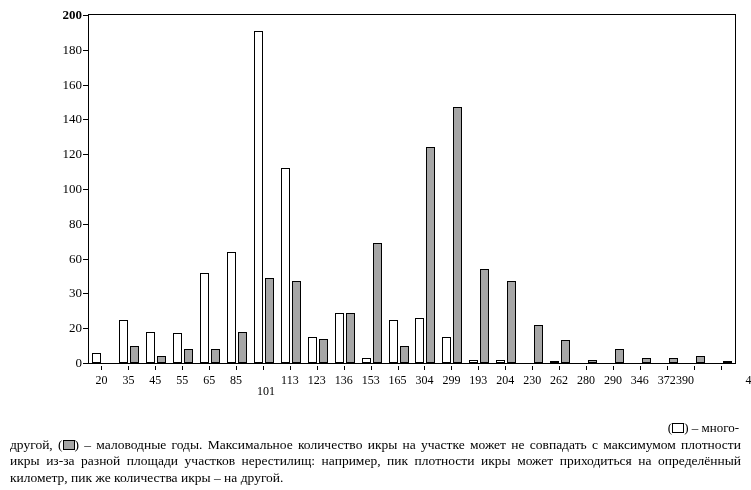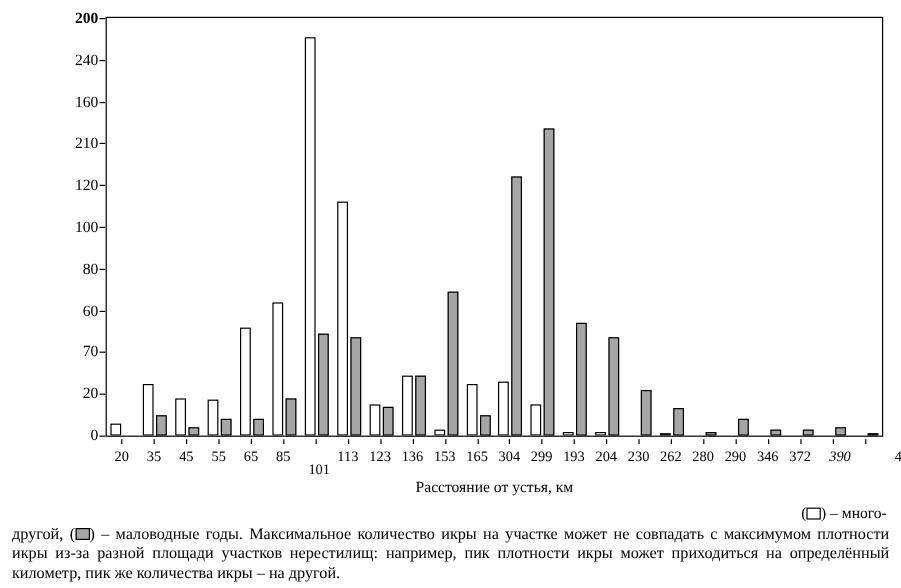--- a/index.html
+++ b/index.html
@@ -144,35 +144,35 @@
 
 <div id="chart-root">
 
   <div class="y-axis-title">Плотность икры, шт/м²</div>
 
   <div class="y-ticks">
       <div class="y-tick" style="top: 349px;">0</div>
       <div class="y-tick-mark" style="top: 349px;"></div>
       <div class="y-tick" style="top: 314.2px;">20</div>
       <div class="y-tick-mark" style="top: 314.2px;"></div>
-      <div class="y-tick" style="top: 279.4px;">70</div>
+      <div class="y-tick" style="top: 279.4px;">30</div>
       <div class="y-tick-mark" style="top: 279.4px;"></div>
       <div class="y-tick" style="top: 244.6px;">60</div>
       <div class="y-tick-mark" style="top: 244.6px;"></div>
       <div class="y-tick" style="top: 209.8px;">80</div>
       <div class="y-tick-mark" style="top: 209.8px;"></div>
       <div class="y-tick" style="top: 175px;">100</div>
       <div class="y-tick-mark" style="top: 175px;"></div>
       <div class="y-tick" style="top: 140.2px;">120</div>
       <div class="y-tick-mark" style="top: 140.2px;"></div>
-      <div class="y-tick" style="top: 105.4px;">210</div>
+      <div class="y-tick" style="top: 105.4px;">140</div>
       <div class="y-tick-mark" style="top: 105.4px;"></div>
       <div class="y-tick" style="top: 70.6px;">160</div>
       <div class="y-tick-mark" style="top: 70.6px;"></div>
-      <div class="y-tick" style="top: 35.8px;">240</div>
+      <div class="y-tick" style="top: 35.8px;">180</div>
       <div class="y-tick-mark" style="top: 35.8px;"></div>
       <div class="y-tick" style="top: 1px; font-weight: bold;">200</div>
       <div class="y-tick-mark" style="top: 1px;"></div>
     </div>
 
   <div class="plot-frame"></div>
 
   <div class="bars">
       <div class="bar series-0" style="width: 9px; height: 10.44px; left: 3.45833px;"></div>
       <div class="bar series-0" style="width: 9px; height: 43.5px; left: 30.375px;"></div>
@@ -255,26 +255,25 @@
       <div class="x-label" style="left: 471.042px; top: 7px;">262</div>
       <div class="x-tick-mark" style="left: 497.958px;"></div>
       <div class="x-label" style="left: 497.958px; top: 7px;">280</div>
       <div class="x-tick-mark" style="left: 524.875px;"></div>
       <div class="x-label" style="left: 524.875px; top: 7px;">290</div>
       <div class="x-tick-mark" style="left: 551.792px;"></div>
       <div class="x-label" style="left: 551.792px; top: 7px;">346</div>
       <div class="x-tick-mark" style="left: 578.708px;"></div>
       <div class="x-label" style="left: 578.708px; top: 7px;">372</div>
       <div class="x-tick-mark" style="left: 605.625px;"></div>
-      <div class="x-label" style="left: 612px; top: 7px; font-style: italic;">390</div>
+      <div class="x-label" style="left: 597px; top: 7px;">390</div>
       <div class="x-tick-mark" style="left: 632.542px;"></div>
       <div class="x-label" style="left: 632.542px; top: 7px; margin-left: 34px;">409</div>
     </div>
 
-  <div class="x-axis-title">Расстояние от устья, км</div>
 
   <div class="legend">
     <span>(</span><span class="swatch open"></span><span>) </span><span>– много-</span>
   </div>
 
   <div class="caption">
     <span class="inline-swatch-wrap"><span>другой, (</span><span class="swatch filled"></span></span><span>) – маловодные годы. Максимальное количество икры на участке может не совпадать с максимумом плотности икры из-за разной площади участков нерестилищ: например, пик плотности икры может приходиться на определённый километр, пик же количества икры – на другой.</span>
   </div>
 
 </div>

